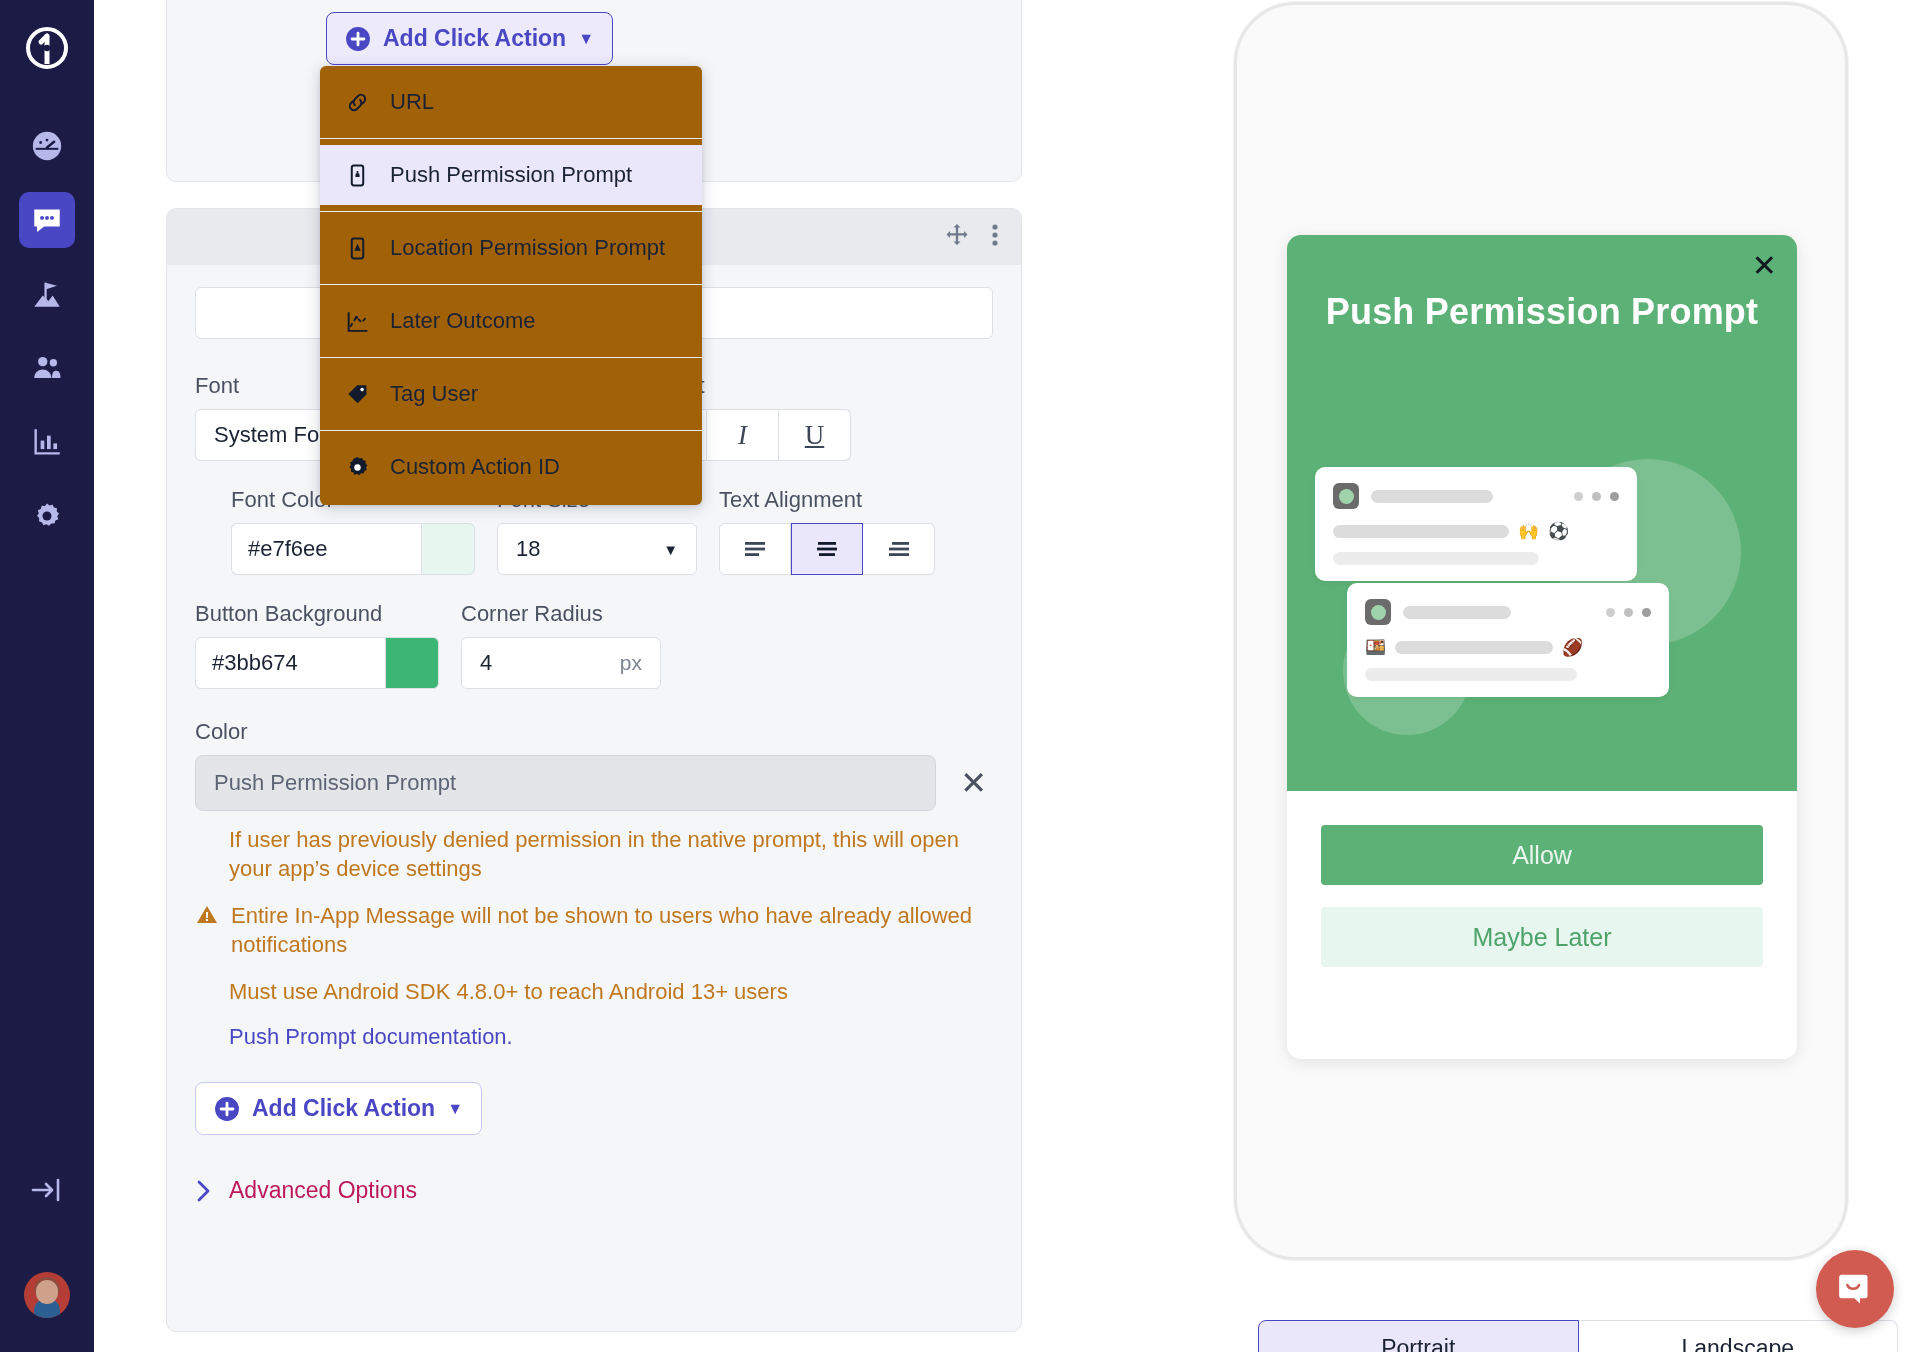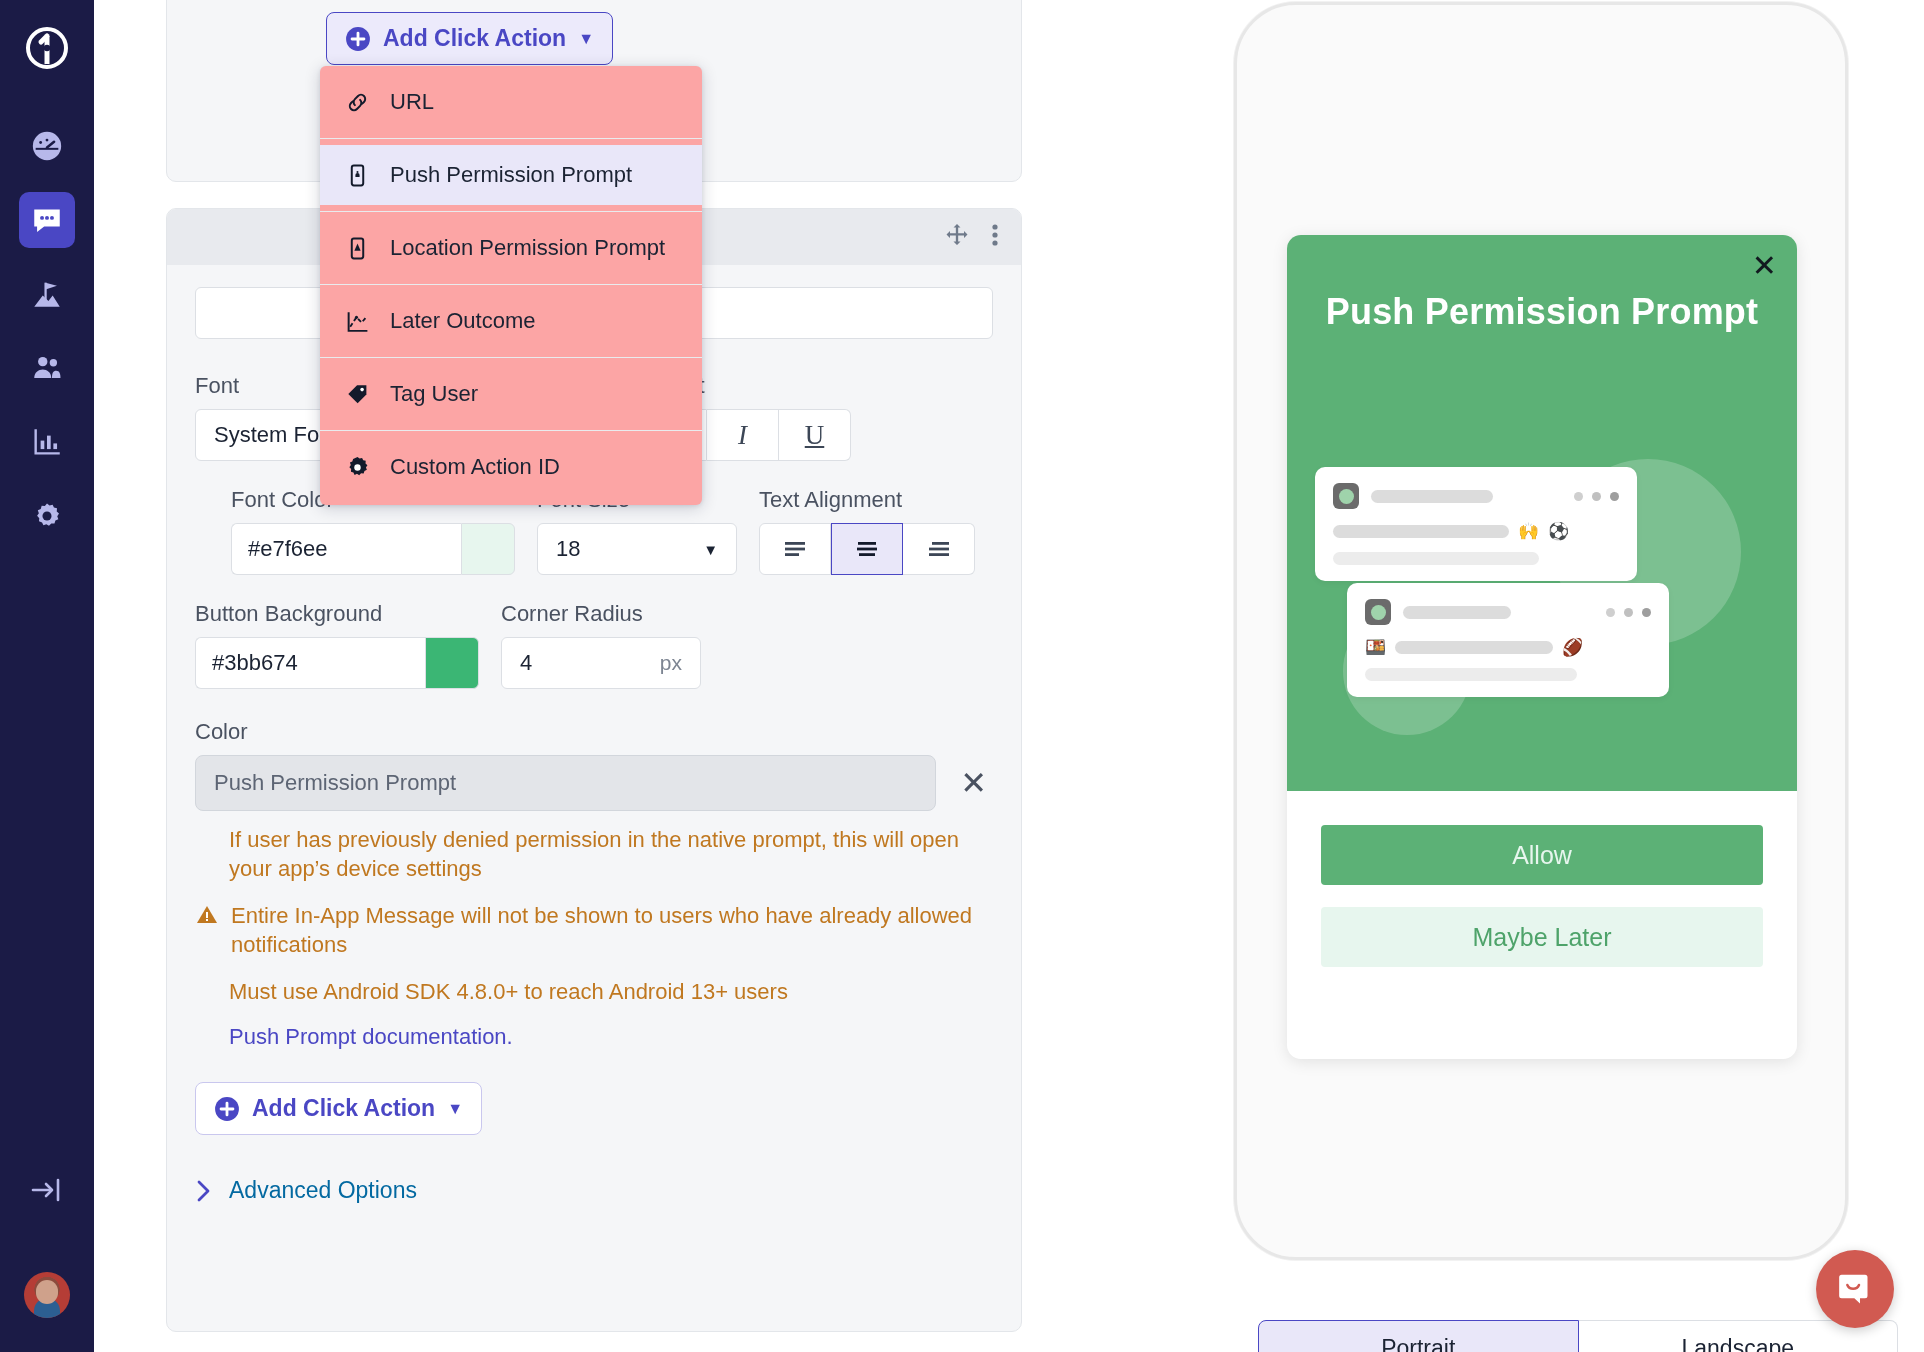--- a/index.html
+++ b/index.html
@@ -102,21 +102,21 @@
     color: #4a47c4; font-size: 23px; font-weight: bold;
     cursor: pointer; white-space: nowrap;
   }
   .plus-icon { width: 26px; height: 26px; display:block; }
   .caret { font-size: 16px; line-height: 1; }
 
   
   .dropdown {
     position: absolute; left: 190px; top: 66px;
     width: 382px;
-    background: #fca5a5;
+    background: #a16207;
     border-radius: 6px;
     box-shadow: 0 3px 16px rgba(20,25,60,.19), 0 1px 4px rgba(20,25,60,.10);
     z-index: 40;
     padding: 6px 0 8px 0;
     overflow: hidden;
   }
   .dd-item {
     display: flex; align-items: center; gap: 20px;
     height: 60px; padding: 0 24px;
     font-size: 22px; color: #1b2333;
@@ -148,21 +148,21 @@
     width: 72px; height: 52px; background: #fff;
     border: 1px solid #dcdfe4; border-left-width: 0;
     display: flex; align-items: center; justify-content: center;
     font-size: 27px; color: #3c4656; cursor: pointer;
   }
   .seg-btn:first-child { border-left-width: 1px; border-radius: 6px 0 0 6px; }
   .seg-btn:last-child { border-radius: 0 6px 6px 0; }
   .seg-btn.active { background:#e9e7f9; border-color:#4a47c4; border-left-width:1px; }
 
   
-  .color-field { display: flex; height: 52px; width: 284px; }
+  .color-field { display: flex; height: 52px; width: 244px; }
   .color-input {
     flex: 1; background: #fff; border: 1px solid #dcdfe4; border-right: 0;
     border-radius: 6px 0 0 6px; display: flex; align-items: center;
     padding: 0 16px; font-size: 22px; color: #1b2333;
   }
   .color-swatch { width: 54px; border: 1px solid #dcdfe4; border-radius: 0 6px 6px 0; }
 
   .num-field {
     width: 200px; height: 52px; background: #fff; border: 1px solid #dcdfe4;
     border-radius: 6px; display: flex; align-items: center; justify-content: space-between;
@@ -185,21 +185,21 @@
     font-size: 22px; color: #c07820; line-height: 1.32;
     margin-bottom: 18px; display: flex; gap: 12px;
   }
   .warn-line .wtext { flex: 1; }
   .warn-line.indent { padding-left: 34px; }
   .doc-link { font-size: 22px; color: #4a47c4; padding-left: 34px; cursor: pointer; }
 
   .add-click-bottom { margin-top: 32px; display: inline-flex; }
   .adv-options {
     margin-top: 42px; display: flex; align-items: center; gap: 16px;
-    color: #0369a1; font-size: 23px; cursor: pointer;
+    color: #be185d; font-size: 23px; cursor: pointer;
   }
 
   
   .preview {
     position: absolute; left: 1030px; top: 0; width: 800px; height: 1352px;
   }
   .phone {
     position: absolute; left: 110px; top: 2px;
     width: 614px; height: 1258px;
     background: #fafafa;

